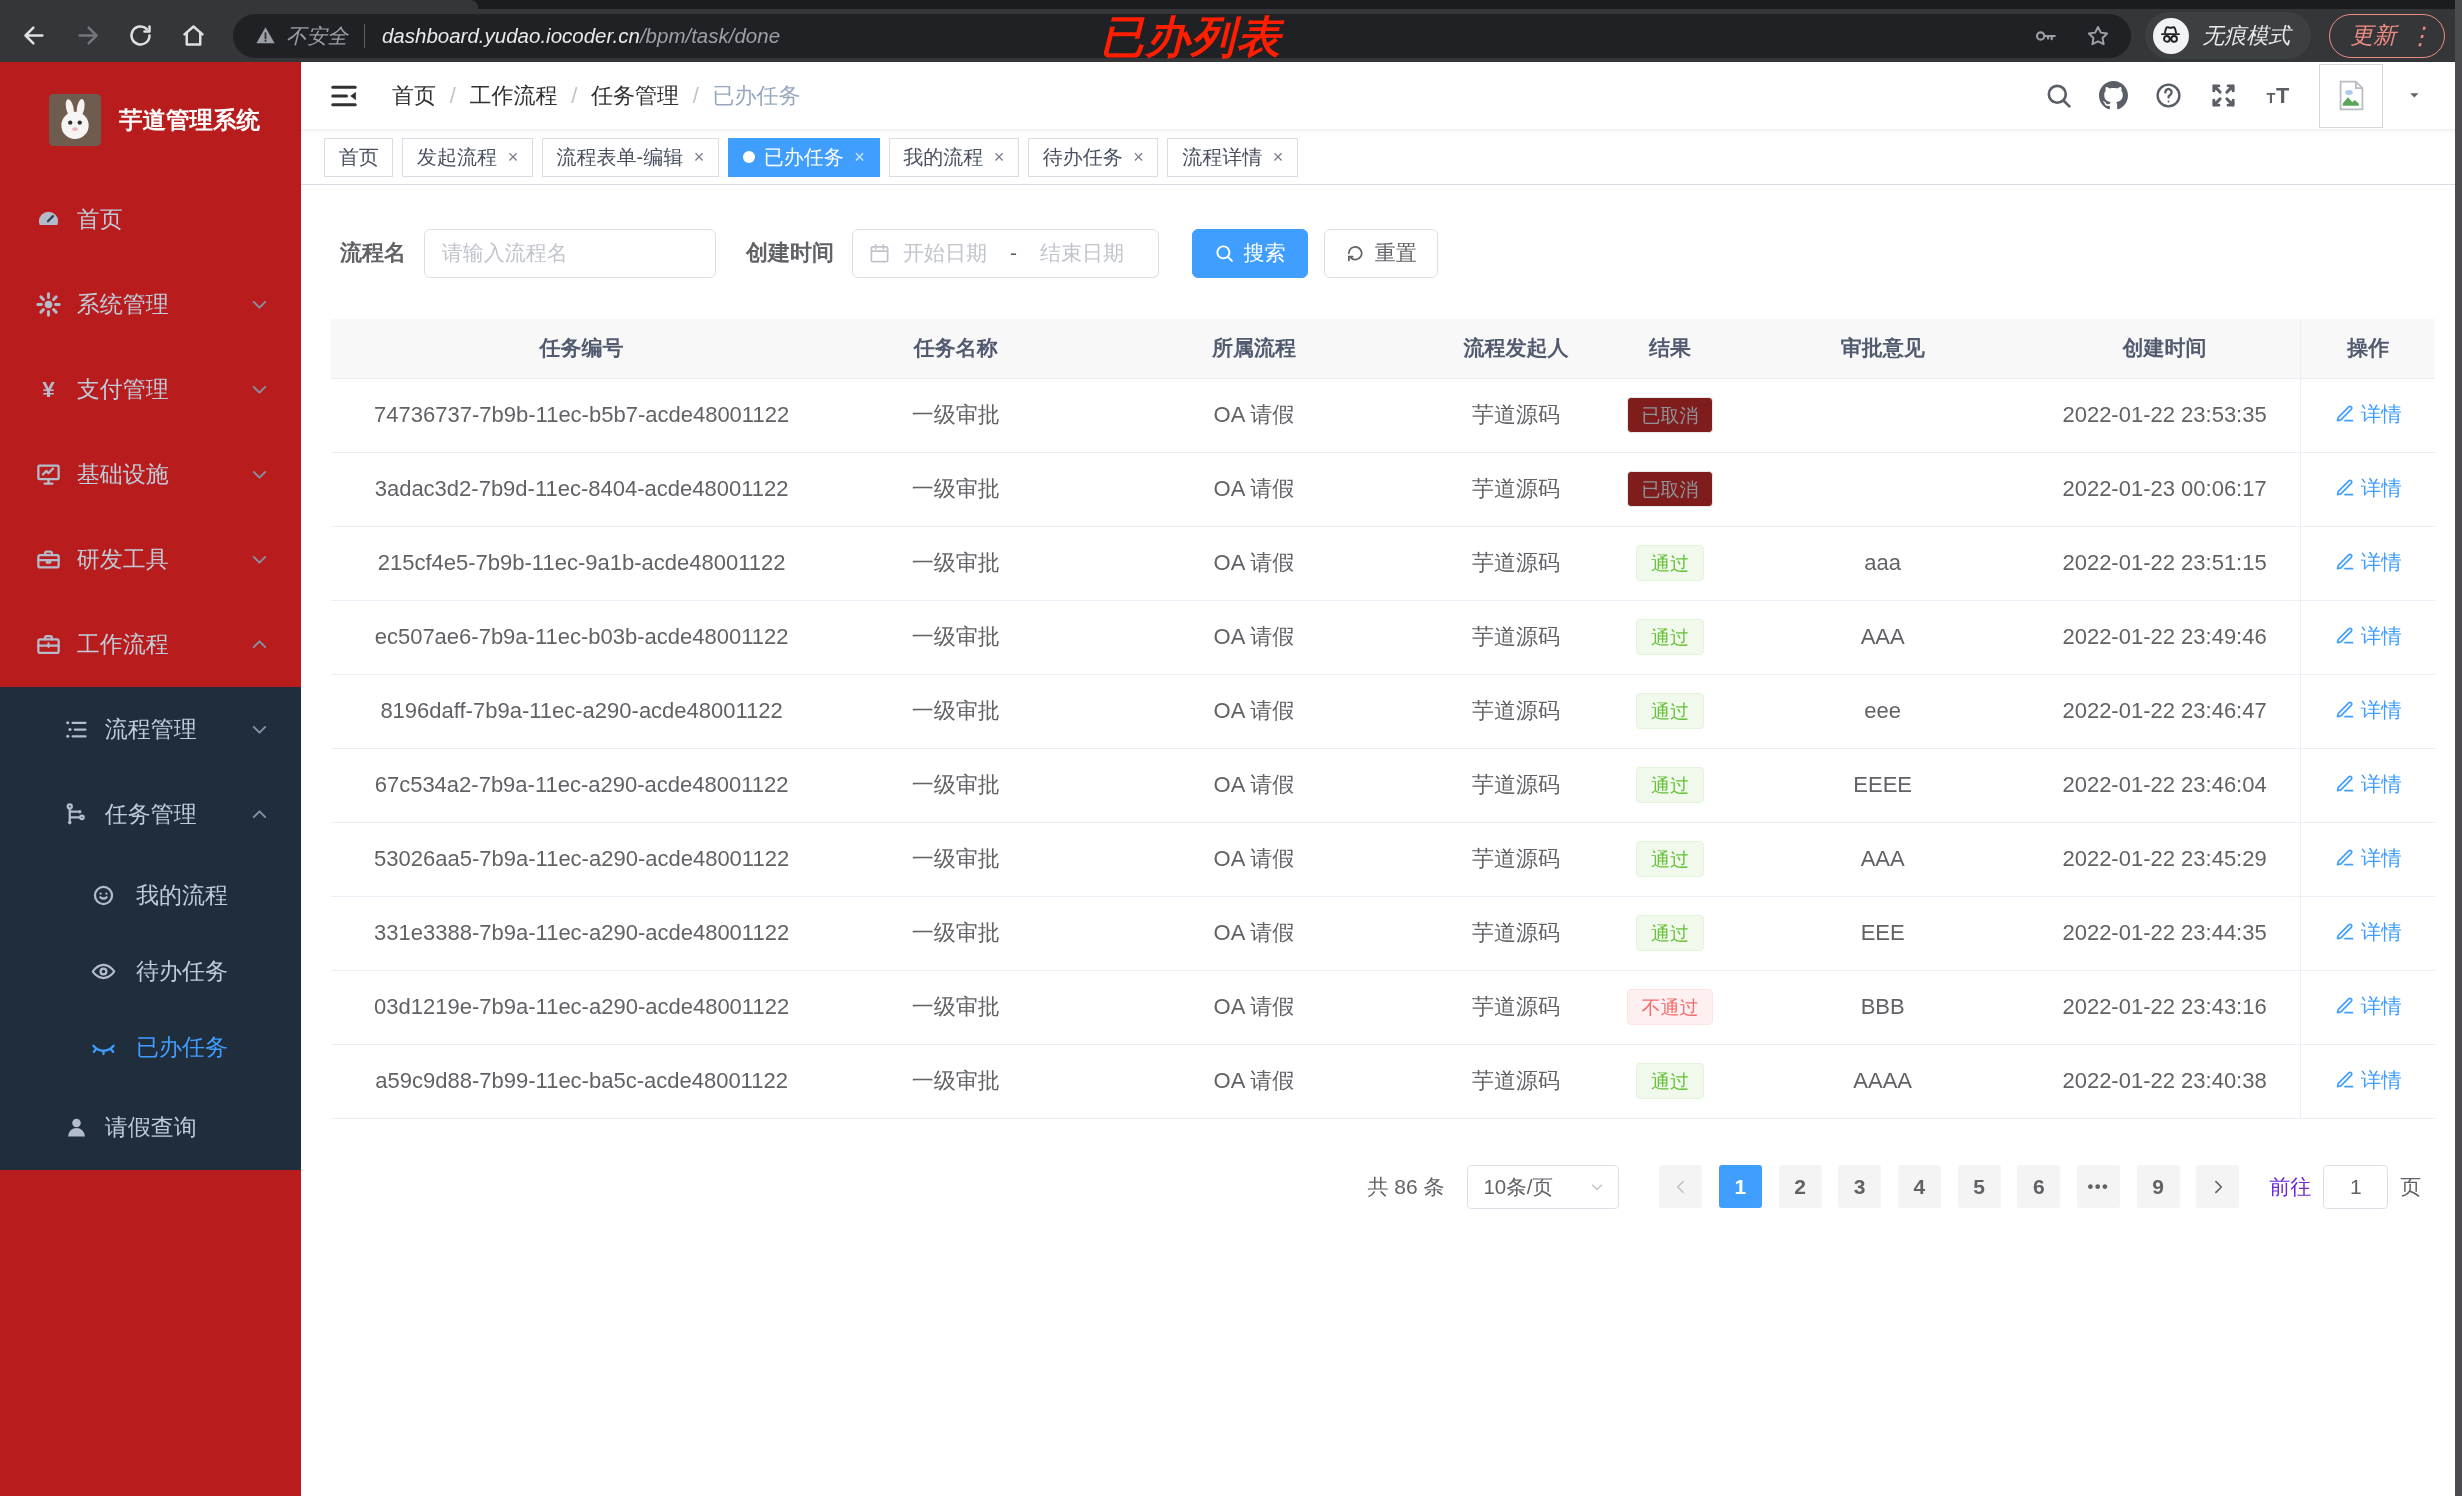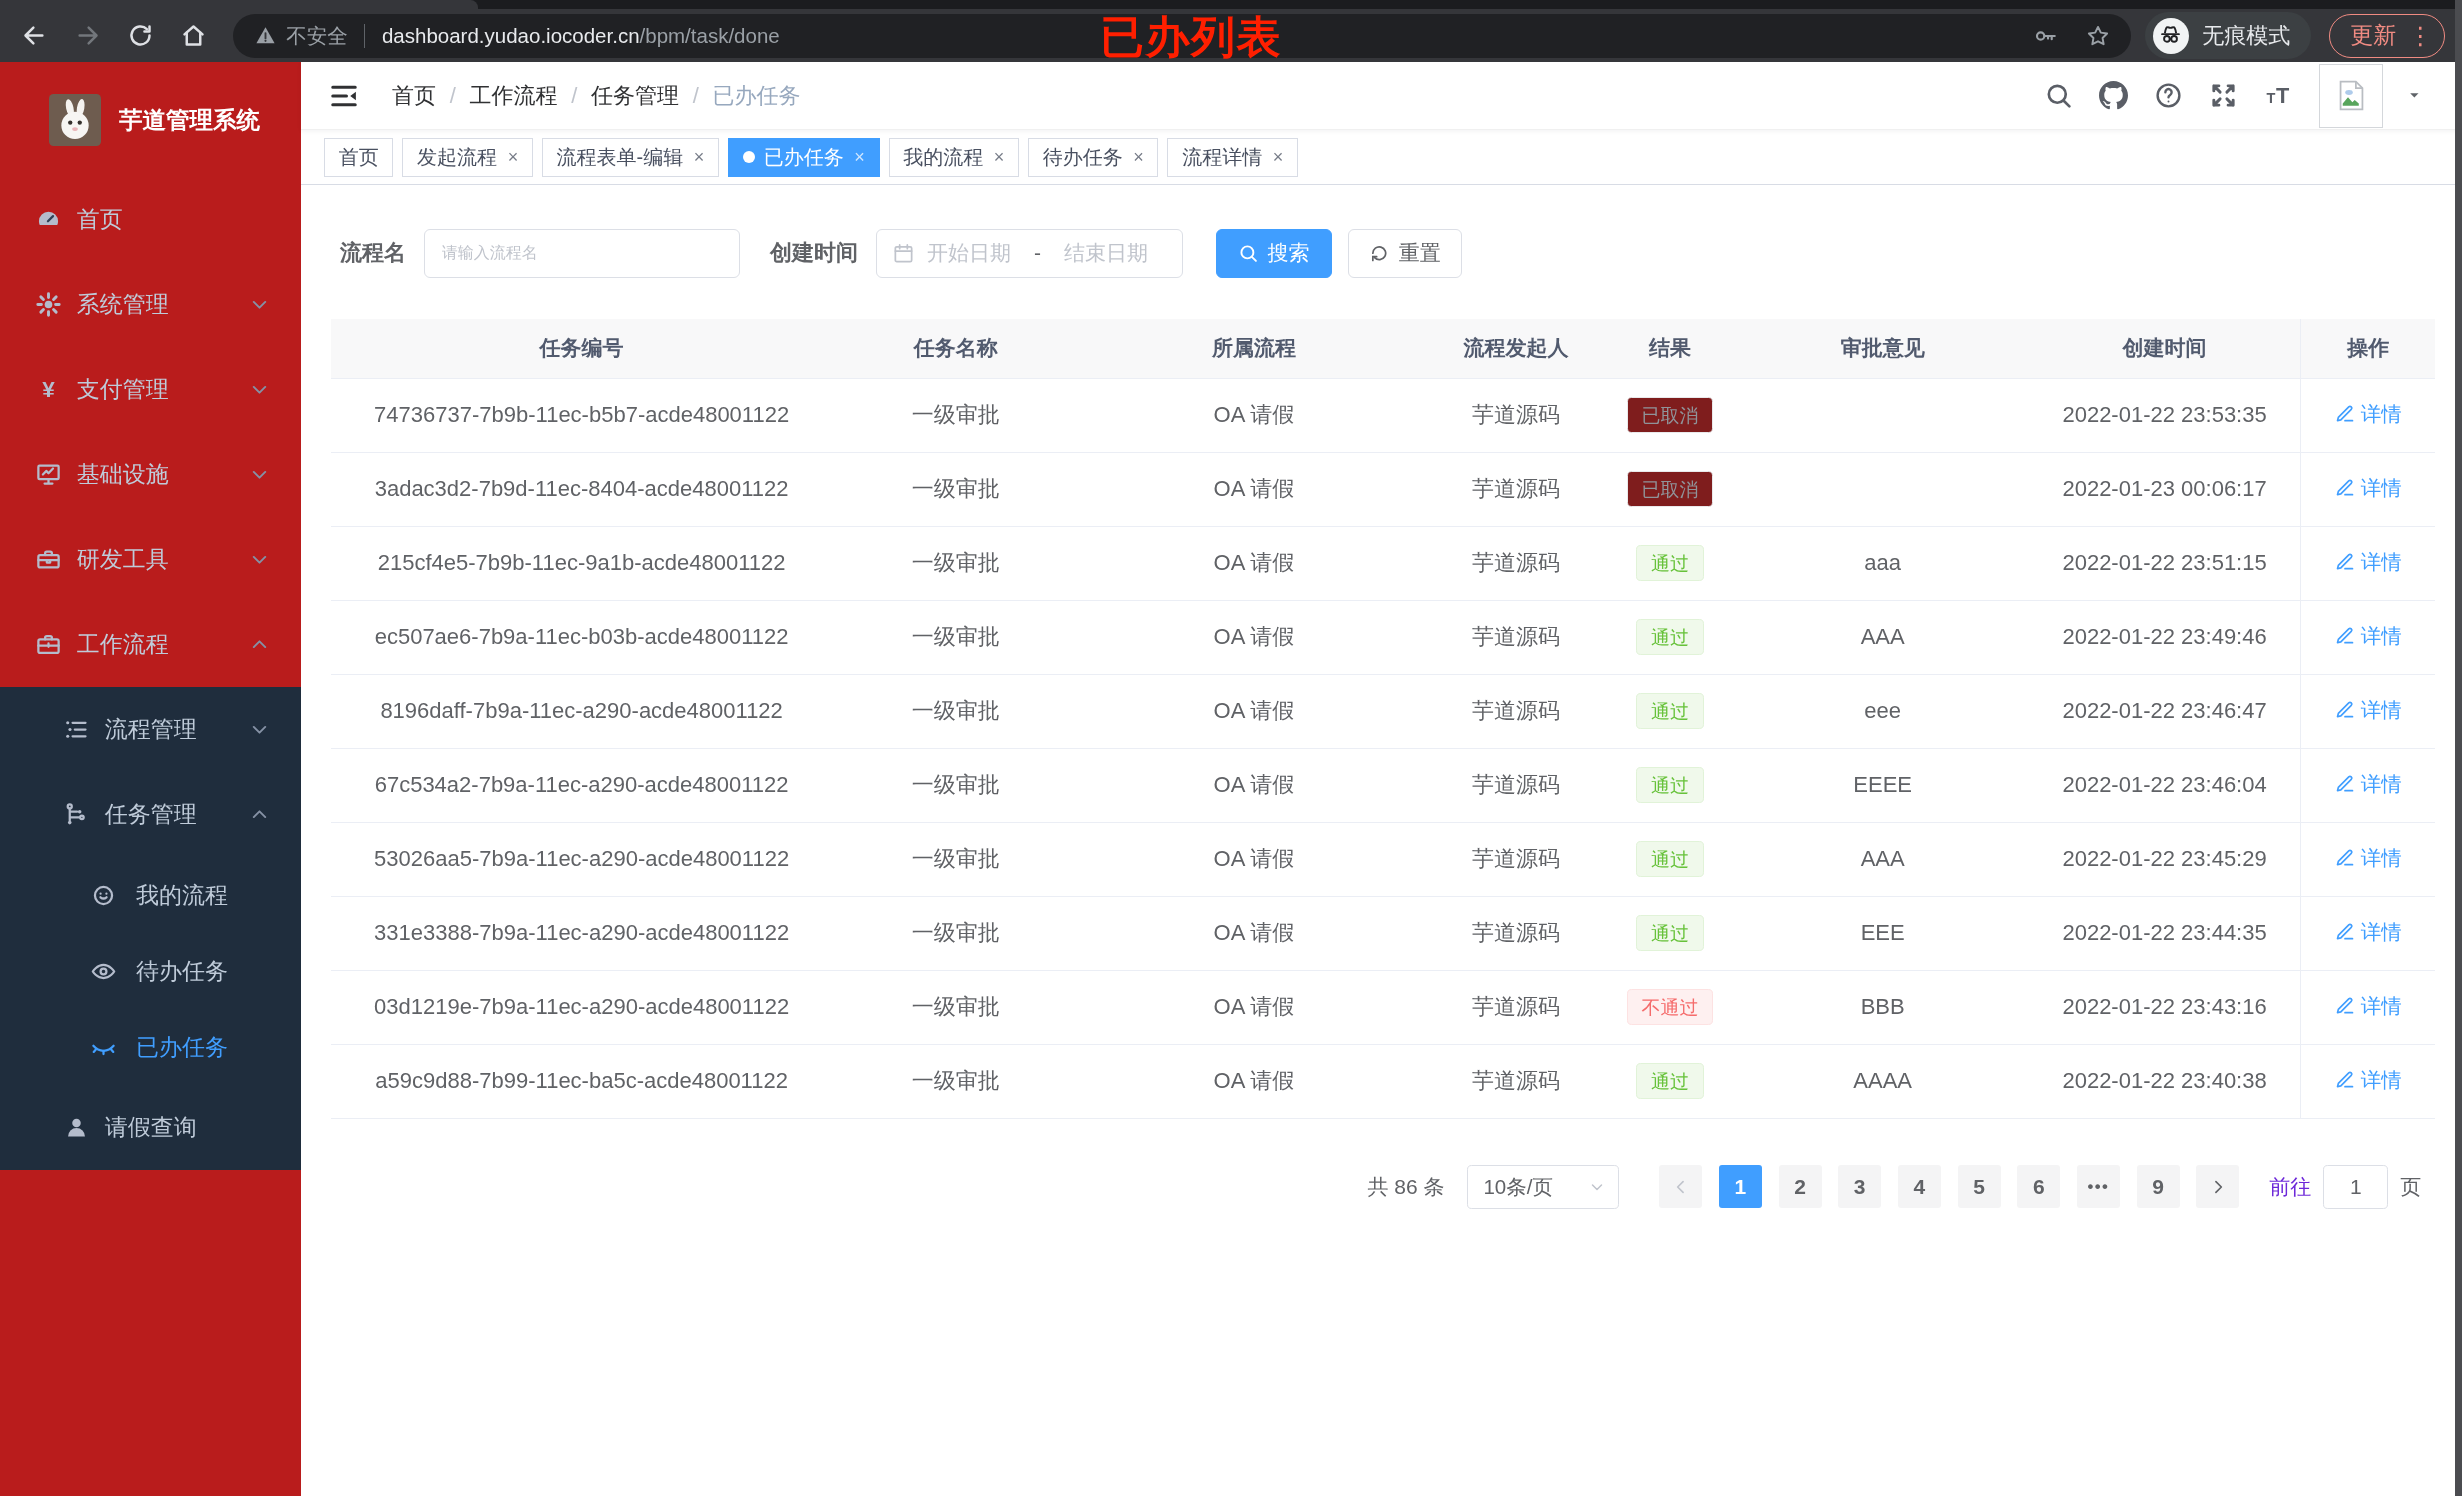--- a/index.html
+++ b/index.html
@@ -1,21 +1,21 @@
 <!DOCTYPE html>
 <html style="font-size:12px"><head>
 <meta charset="utf-8">
 <style>
   * { margin:0; padding:0; box-sizing:border-box; }
   html,body { width:2462px; height:1496px; overflow:hidden; background:#fff;
     font-family:"Liberation Sans", sans-serif; }
   svg { display:block; }
 
   
-  .chrome { position:relative; height:62px; background:#35363a; z-index:5; }
+  .chrome { position:relative; height:62px; background:#35363a; z-index:5;font-style:italic; }
   .tabstrip { height:9px; background:#1b1c1f; position:relative; }
   .tab-ghost { position:absolute; left:0; top:0; width:478px; height:9px; background:#35363a; border-top-right-radius:7.6px; }
   .toolbar { height:53px; display:flex; align-items:center; padding:0 16.7px; }
   .nav-ic { width:35px; height:35px; display:flex; align-items:center; justify-content:center; color:#dfe1e5; margin-right:18px; }
   .nav-ic svg { width:27px; height:27px; }
   .nav-ic.fwd { color:#73777c; }
   .urlpill { flex:1; display:flex; align-items:center; height:44px; background:#202124; border-radius:22px;
     margin:0 13.7px 0 4.6px; padding:0 18px 0 21px; font-size:20.5px; color:#9aa0a6; }
   .warn-ic svg { width:23px; height:23px; }
   .sec-label { margin-left:9px; }
@@ -82,21 +82,21 @@
   .tag-tab .dot { width:12px; height:12px; border-radius:50%; background:#fff; margin-right:9px; display:none; }
   .tag-tab.active { background:#409eff; border-color:#409eff; color:#fff; }
   .tag-tab.active .dot { display:inline-block; }
   .tab-close { margin-left:10.6px; font-size:18px; opacity:.75; }
 
   
   .content { flex:1; padding:0 27px 0 30px; }
   .filters { margin-top:43px; display:flex; align-items:center; height:50px; }
   .f-label { font-size:22px; color:#606266; font-weight:600; margin:0 18px 0 9px; white-space:nowrap; }
   .f-label.second { margin-left:30px; }
-  .txt-input { width:316px; height:49px; border:0.8px solid #dcdfe6; border-radius:6px; font-size:16px;
+  .txt-input { width:292px; height:49px; border:0.8px solid #dcdfe6; border-radius:6px; font-size:21px;
     color:#606266; padding:0 16.7px; outline:none; font-family:inherit; }
   .txt-input::placeholder { color:#c0c4cc; }
   .daterange { width:307px; height:49px; border:0.8px solid #dcdfe6; border-radius:6px; display:flex;
     align-items:center; padding:0 15px; }
   .cal-ic { width:23px; height:23px; color:#c0c4cc; margin-right:12px; }
   .cal-ic svg { width:23px; height:23px; }
   .dr-ph { font-size:21px; color:#c0c4cc; }
   .dr-sep { font-size:21px; color:#606266; margin:0 23px; }
   .btn { height:49px; border-radius:6px; display:inline-flex; align-items:center; font-size:21px; cursor:pointer; }
   .btn svg { width:20.5px; height:20.5px; margin-right:9px; }

